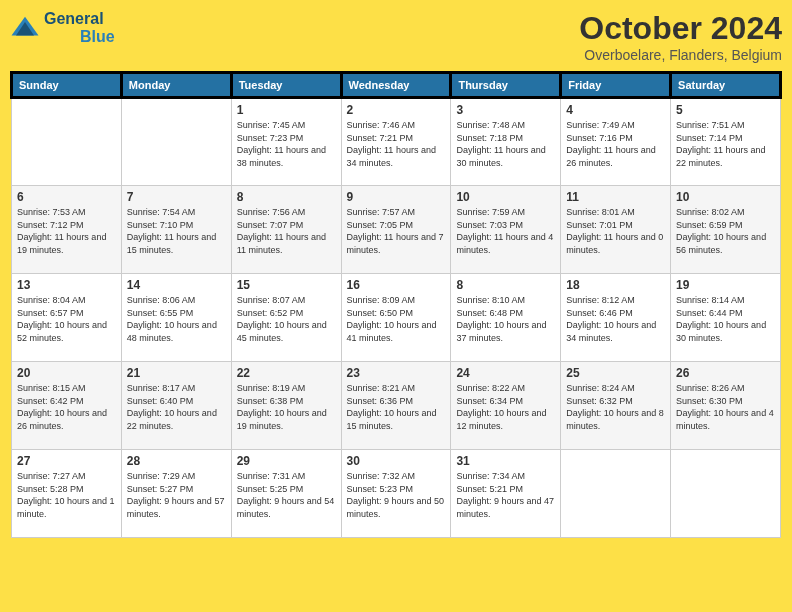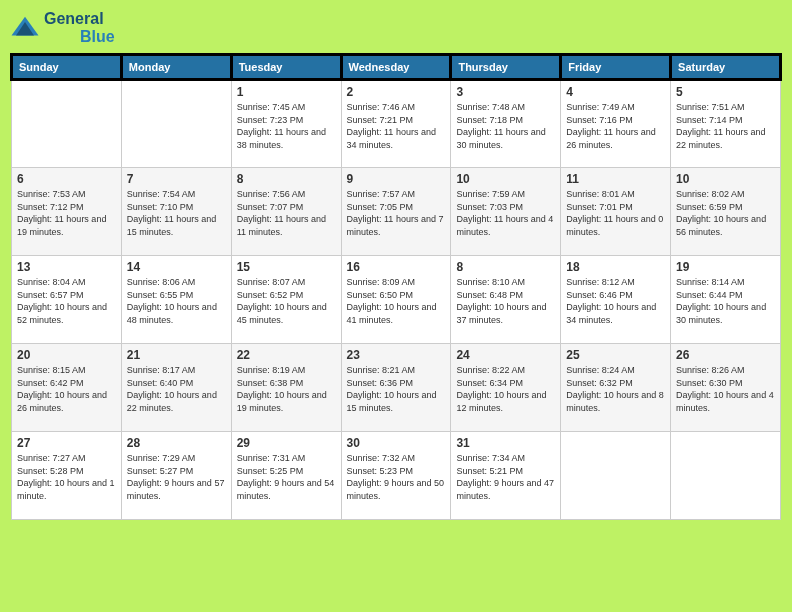--- a/index.html
+++ b/index.html
@@ -6,21 +6,21 @@
     body {
       width: 792px;
       height: 612px;
       font-family: Arial, sans-serif;
       background: #fff;
       overflow: hidden;
     }
     .page {
       width: 792px;
       height: 612px;
-      background: #bef264;
+      background: #fde047;
       padding: 10px;
     }
     .header {
       display: flex;
       justify-content: space-between;
       align-items: flex-start;
       margin-bottom: 8px;
     }
     .logo {
       display: flex;
@@ -94,20 +94,24 @@
   <div class="header">
     <div class="logo">
       <svg class="logo-icon" viewBox="0 0 40 40" xmlns="http://www.w3.org/2000/svg">
         <polygon points="20,5 38,30 2,30" fill="#2980b9"></polygon>
         <polygon points="20,12 32,30 8,30" fill="#1a5276"></polygon>
       </svg>
       <div>
         <div style="font-size:16px;font-weight:bold;color:#1a5276;line-height:1.1;">General</div>
         <div style="font-size:16px;font-weight:bold;color:#2980b9;line-height:1.1;margin-left:36px;">Blue</div>
       </div>
+    </div>
+    <div class="title-block">
+      <div class="month-title">October 2024</div>
+      <div class="subtitle">Overboelare, Flanders, Belgium</div>
     </div>
   </div>
 
   <table class="calendar">
     <thead>
       <tr>
         <th>Sunday</th>
         <th>Monday</th>
         <th>Tuesday</th>
         <th>Wednesday</th>

